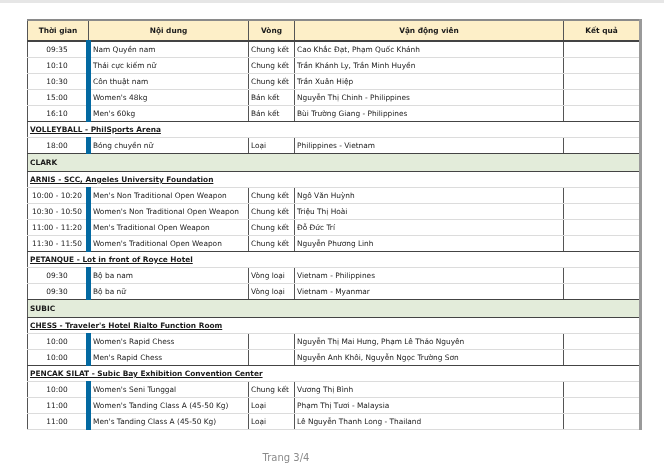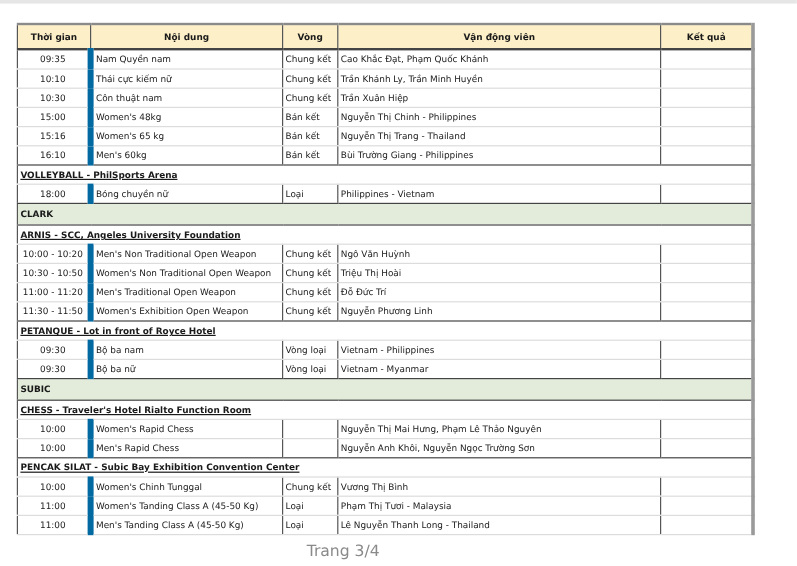--- a/index.html
+++ b/index.html
@@ -2,21 +2,21 @@
 <html><head>
 <meta charset="utf-8">
 <style>
   html, body { margin: 0; padding: 0; }
   body {
     width: 664px; height: 472px; background: #ffffff; position: relative; overflow: hidden;
     font-family: "DejaVu Sans", "Liberation Sans", sans-serif; font-size: 7.4px; color: #1a1a1a;
   }
   .topbar { position: absolute; left: 0; top: 0; width: 664px; height: 3px; background: #e6e6e6; }
   table.sched {
-    position: absolute; left: 14px; top: 19px; width: 613px;
+    position: absolute; left: 27px; top: 19px; width: 613px;
     border-collapse: collapse; table-layout: fixed;
     border-right: 3px solid #9a9a9a; border-left: 1px solid #555;
   }
   table.sched col.c-time { width: 61px; }
   table.sched col.c-content { width: 160px; }
   table.sched col.c-round { width: 46px; }
   table.sched col.c-athlete { width: 269px; }
   table.sched col.c-result { width: 77px; }
   table.sched th {
     background: #fdefc8; height: 19px; font-weight: bold; font-size: 7.4px;
@@ -35,21 +35,21 @@
   tr.last td { border-bottom: 1px solid #444; }
   tr.venue td {
     font-weight: bold; height: 15px; border-bottom: 1px solid #dcdcdc; text-decoration: underline;
   }
   tr.region td {
     font-weight: bold; background: #e3ecda; height: 17px;
     border-top: 1px solid #444; border-bottom: 1px solid #444; margin-top: 28px;
   }
   .footer {
     position: absolute; left: 0; width: 572px; top: 452px; text-align: center;
-    font-size: 13px; color: #8a8a8a;
+    font-size: 10px; color: #8a8a8a;
   }
 </style>
 </head>
 <body>
 
 <div class="topbar"></div>
 
 <table class="sched">
   <colgroup>
     <col class="c-time">
@@ -89,27 +89,20 @@
         <td class="athlete">Trần Xuân Hiệp</td>
         <td class="result"></td>
       </tr>
       <tr>
         <td class="time">15:00</td>
         <td class="content">Women's 48kg</td>
         <td class="round">Bán kết</td>
         <td class="athlete">Nguyễn Thị Chinh - Philippines</td>
         <td class="result"></td>
       </tr>
-      <tr>
-        <td class="time">15:16</td>
-        <td class="content">Women's 65 kg</td>
-        <td class="round">Bán kết</td>
-        <td class="athlete">Nguyễn Thị Trang - Thailand</td>
-        <td class="result"></td>
-      </tr>
       <tr class="last">
         <td class="time">16:10</td>
         <td class="content">Men's 60kg</td>
         <td class="round">Bán kết</td>
         <td class="athlete">Bùi Trường Giang - Philippines</td>
         <td class="result"></td>
       </tr>
       <tr class="venue">
         <td colspan="5">VOLLEYBALL - PhilSports Arena</td>
       </tr>
@@ -142,21 +135,21 @@
       </tr>
       <tr>
         <td class="time">11:00 - 11:20</td>
         <td class="content">Men's Traditional Open Weapon</td>
         <td class="round">Chung kết</td>
         <td class="athlete">Đỗ Đức Trí</td>
         <td class="result"></td>
       </tr>
       <tr class="last">
         <td class="time">11:30 - 11:50</td>
-        <td class="content">Women's Exhibition Open Weapon</td>
+        <td class="content">Women's Traditional Open Weapon</td>
         <td class="round">Chung kết</td>
         <td class="athlete">Nguyễn Phương Linh</td>
         <td class="result"></td>
       </tr>
       <tr class="venue">
         <td colspan="5">PETANQUE - Lot in front of Royce Hotel</td>
       </tr>
       <tr>
         <td class="time">09:30</td>
         <td class="content">Bộ ba nam</td>
@@ -189,21 +182,21 @@
         <td class="content">Men's Rapid Chess</td>
         <td class="round"></td>
         <td class="athlete">Nguyễn Anh Khôi, Nguyễn Ngọc Trường Sơn</td>
         <td class="result"></td>
       </tr>
       <tr class="venue">
         <td colspan="5">PENCAK SILAT - Subic Bay Exhibition Convention Center</td>
       </tr>
       <tr>
         <td class="time">10:00</td>
-        <td class="content">Women's Chinh Tunggal</td>
+        <td class="content">Women's Seni Tunggal</td>
         <td class="round">Chung kết</td>
         <td class="athlete">Vương Thị Bình</td>
         <td class="result"></td>
       </tr>
       <tr>
         <td class="time">11:00</td>
         <td class="content">Women's Tanding Class A (45-50 Kg)</td>
         <td class="round">Loại</td>
         <td class="athlete">Phạm Thị Tươi - Malaysia</td>
         <td class="result"></td>

